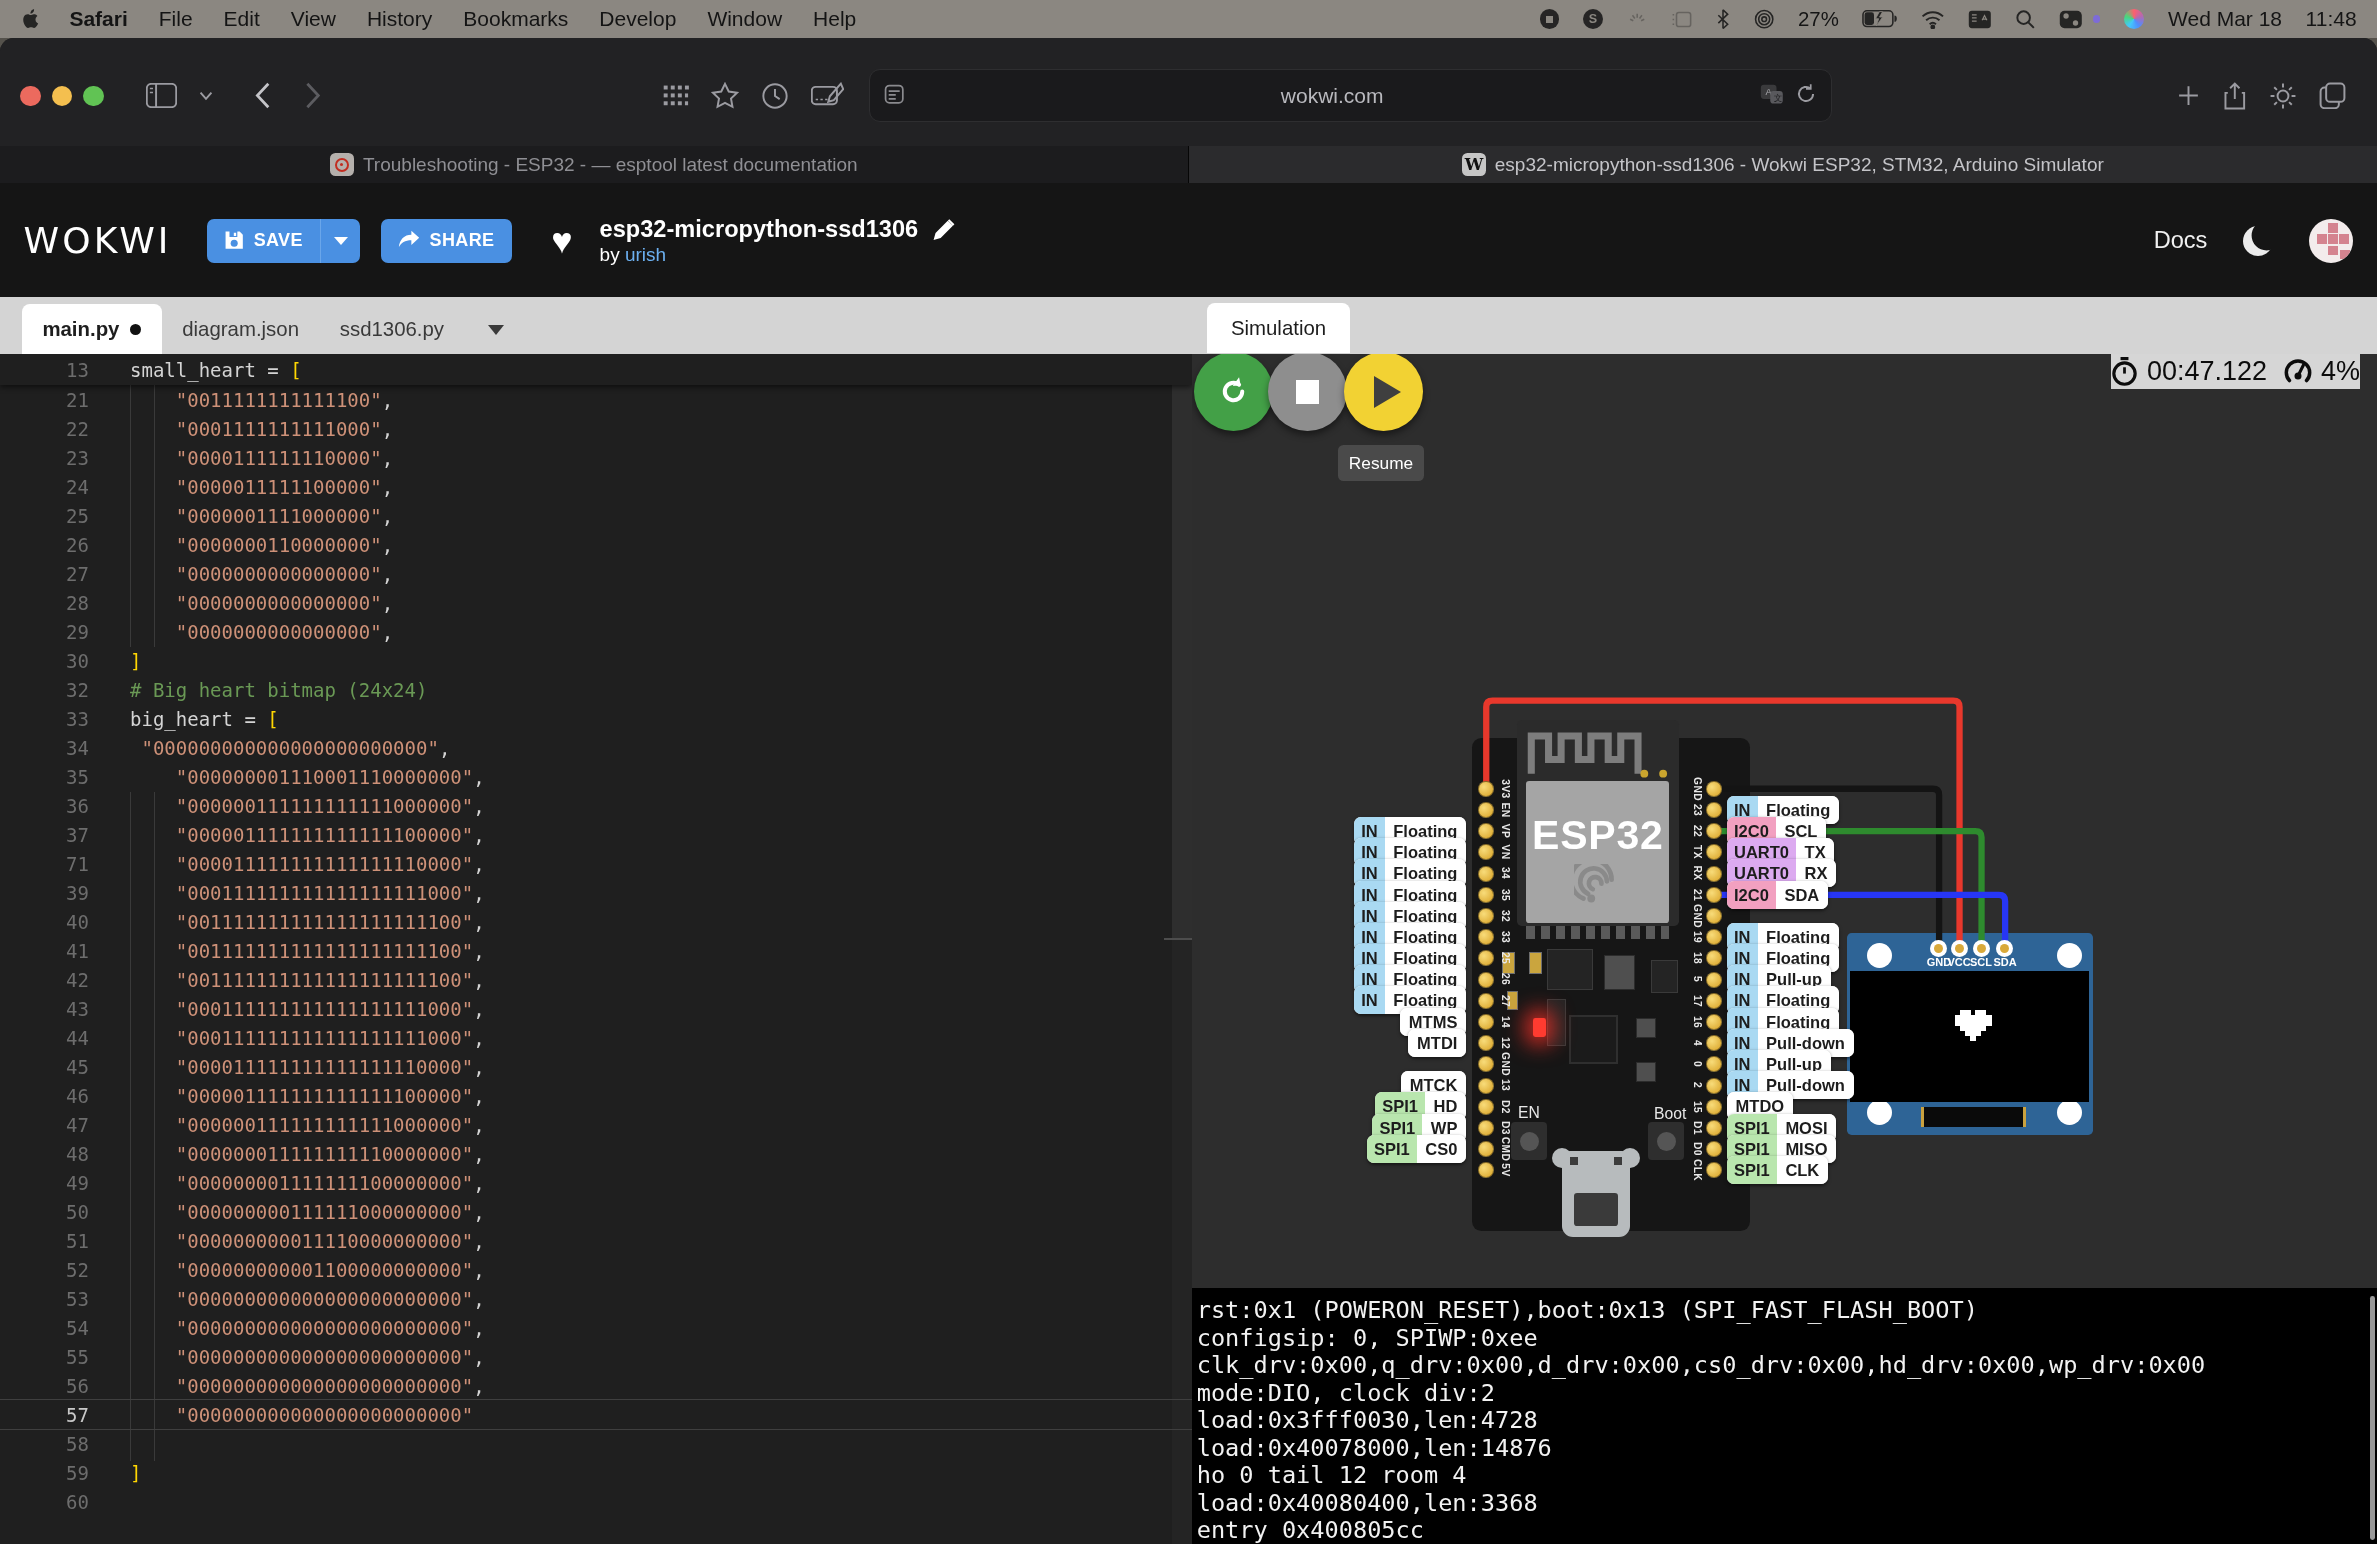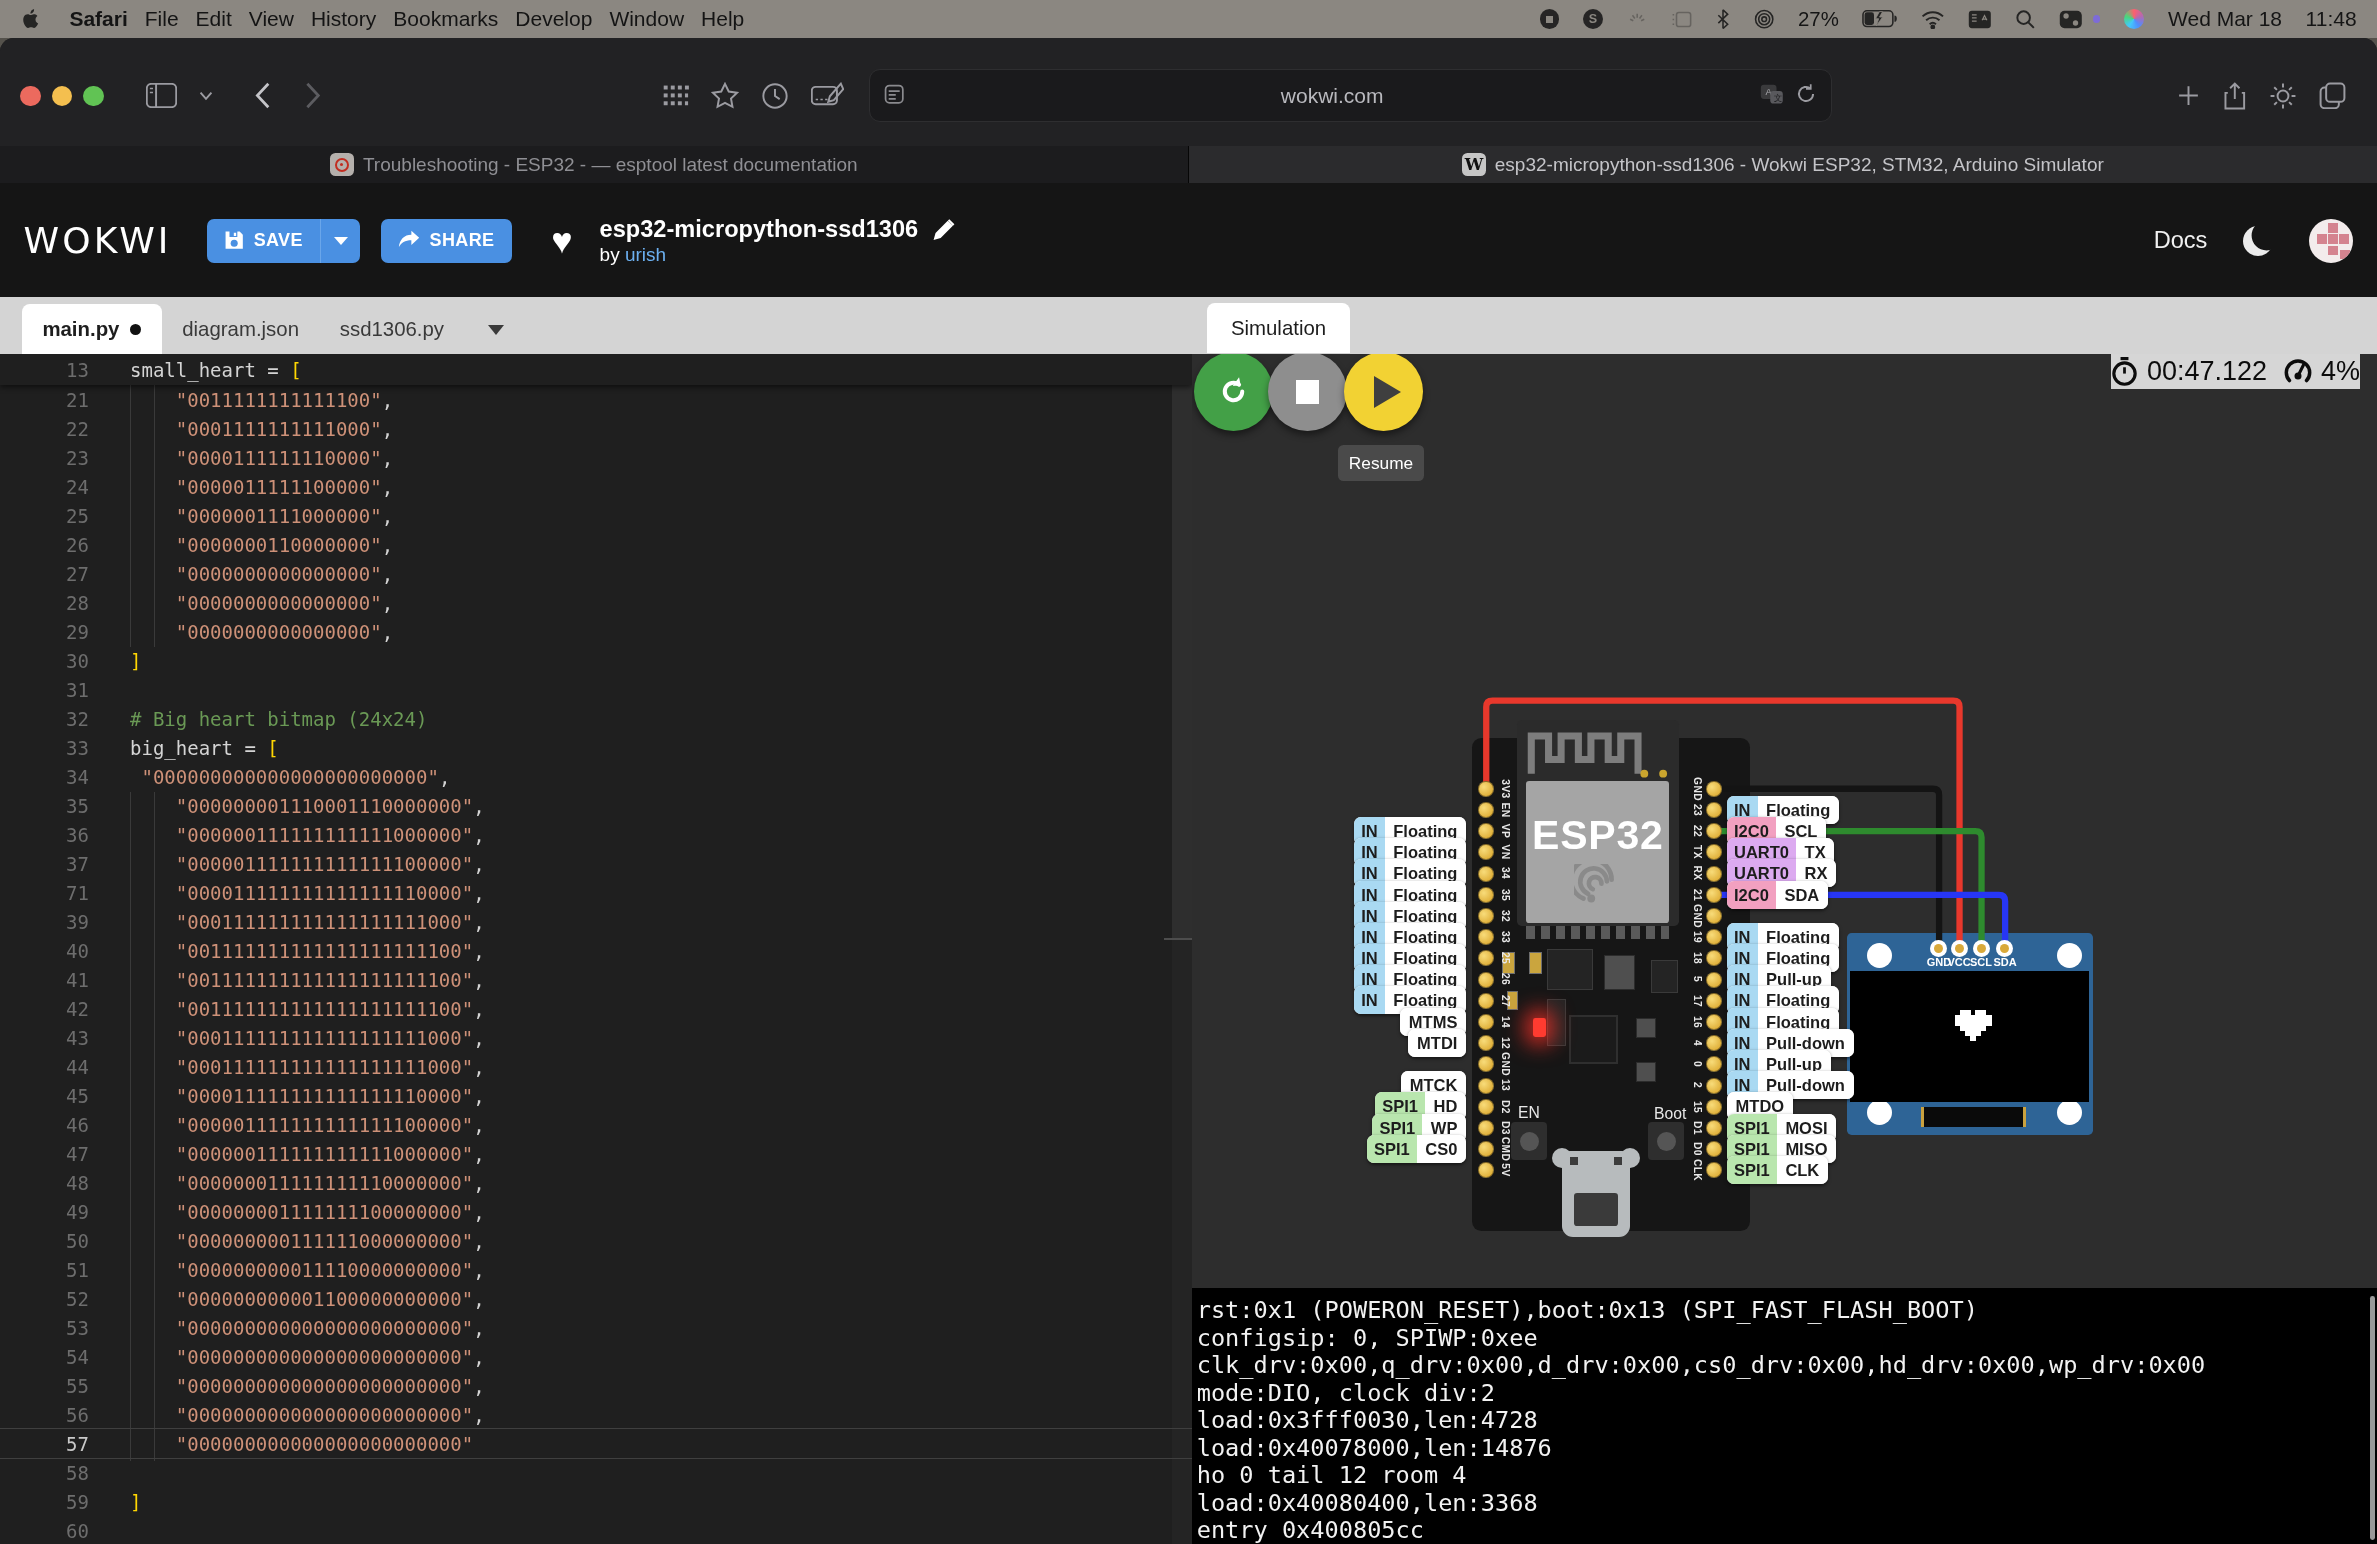--- a/index.html
+++ b/index.html
@@ -3,21 +3,21 @@
 <meta charset="utf-8">
 <style>
   html,body{margin:0;padding:0;background:#55524c;width:2377px;height:1544px;overflow:hidden;
     font-family:"Liberation Sans",sans-serif;-webkit-font-smoothing:antialiased;}
   *{box-sizing:border-box}
 
   
   .menubar{position:absolute;left:0;top:0;width:2377px;height:38px;background:#8b8781;
     display:flex;align-items:center;justify-content:space-between;padding:0 20.4px;color:#151515;}
   .mb-left{display:flex;align-items:center;gap:30px}
-  .menus{display:flex;align-items:center;gap:17px}
+  .menus{display:flex;align-items:center;gap:31px}
   .menu-item{font-size:21px;color:#141414;cursor:default}
   .menu-item.first{font-weight:bold}
   .mb-right{display:flex;align-items:center;gap:23.6px}
   .sicon{display:flex;align-items:center;opacity:.85}
   .sicon.dim{opacity:.3}
   .pct{font-size:20.4px}
   .clocktxt{font-size:21px;white-space:pre}
   .siri{width:20.4px;height:20.4px;border-radius:50%;background:conic-gradient(#ff5f6d,#b06ab3,#4f8efe,#43c9fb,#49d77a,#ff5f6d);filter:blur(0.5px)}
   .ccdot{width:7.9px;height:7.9px;border-radius:50%;background:#7d6bd8;margin-left:-14px}
   .reccirc{width:19.7px;height:19.7px;border-radius:50%;background:#151515;display:flex;align-items:center;justify-content:center}
@@ -458,21 +458,20 @@
           <div class="cl"><span class="ln">21</span><span class="ct"><span class="tk-w">    </span><span class="tk-s">"0011111111111100"</span><span class="tk-d">,</span></span></div>
           <div class="cl"><span class="ln">22</span><span class="ct"><span class="tk-w">    </span><span class="tk-s">"0001111111111000"</span><span class="tk-d">,</span></span></div>
           <div class="cl"><span class="ln">23</span><span class="ct"><span class="tk-w">    </span><span class="tk-s">"0000111111110000"</span><span class="tk-d">,</span></span></div>
           <div class="cl"><span class="ln">24</span><span class="ct"><span class="tk-w">    </span><span class="tk-s">"0000011111100000"</span><span class="tk-d">,</span></span></div>
           <div class="cl"><span class="ln">25</span><span class="ct"><span class="tk-w">    </span><span class="tk-s">"0000001111000000"</span><span class="tk-d">,</span></span></div>
           <div class="cl"><span class="ln">26</span><span class="ct"><span class="tk-w">    </span><span class="tk-s">"0000000110000000"</span><span class="tk-d">,</span></span></div>
           <div class="cl"><span class="ln">27</span><span class="ct"><span class="tk-w">    </span><span class="tk-s">"0000000000000000"</span><span class="tk-d">,</span></span></div>
           <div class="cl"><span class="ln">28</span><span class="ct"><span class="tk-w">    </span><span class="tk-s">"0000000000000000"</span><span class="tk-d">,</span></span></div>
           <div class="cl"><span class="ln">29</span><span class="ct"><span class="tk-w">    </span><span class="tk-s">"0000000000000000"</span><span class="tk-d">,</span></span></div>
           <div class="cl"><span class="ln">30</span><span class="ct"><span class="tk-b">]</span></span></div>
-          <div class="cl"><span class="ln">31</span><span class="ct"></span></div>
           <div class="cl"><span class="ln">32</span><span class="ct"><span class="tk-c"># Big heart bitmap (24x24)</span></span></div>
           <div class="cl"><span class="ln">33</span><span class="ct"><span class="tk-v">big_heart</span><span class="tk-d"> </span><span class="tk-d">=</span><span class="tk-d"> </span><span class="tk-b">[</span></span></div>
           <div class="cl"><span class="ln">34</span><span class="ct"><span class="tk-w"> </span><span class="tk-s">"000000000000000000000000"</span><span class="tk-d">,</span></span></div>
           <div class="cl"><span class="ln">35</span><span class="ct"><span class="tk-w">    </span><span class="tk-s">"000000001110001110000000"</span><span class="tk-d">,</span></span></div>
           <div class="cl"><span class="ln">36</span><span class="ct"><span class="tk-w">    </span><span class="tk-s">"000000111111111111000000"</span><span class="tk-d">,</span></span></div>
           <div class="cl"><span class="ln">37</span><span class="ct"><span class="tk-w">    </span><span class="tk-s">"000001111111111111100000"</span><span class="tk-d">,</span></span></div>
           <div class="cl"><span class="ln">71</span><span class="ct"><span class="tk-w">    </span><span class="tk-s">"000011111111111111110000"</span><span class="tk-d">,</span></span></div>
           <div class="cl"><span class="ln">39</span><span class="ct"><span class="tk-w">    </span><span class="tk-s">"000111111111111111111000"</span><span class="tk-d">,</span></span></div>
           <div class="cl"><span class="ln">40</span><span class="ct"><span class="tk-w">    </span><span class="tk-s">"001111111111111111111100"</span><span class="tk-d">,</span></span></div>
           <div class="cl"><span class="ln">41</span><span class="ct"><span class="tk-w">    </span><span class="tk-s">"001111111111111111111100"</span><span class="tk-d">,</span></span></div>

